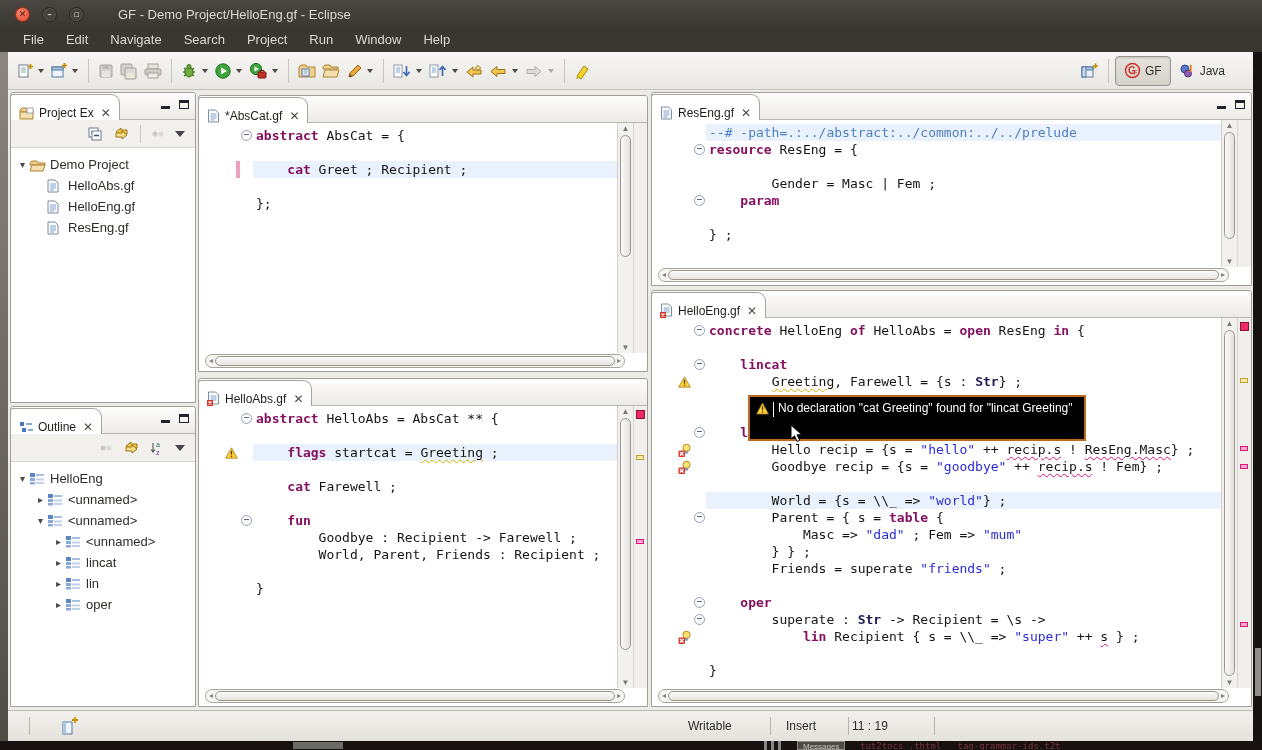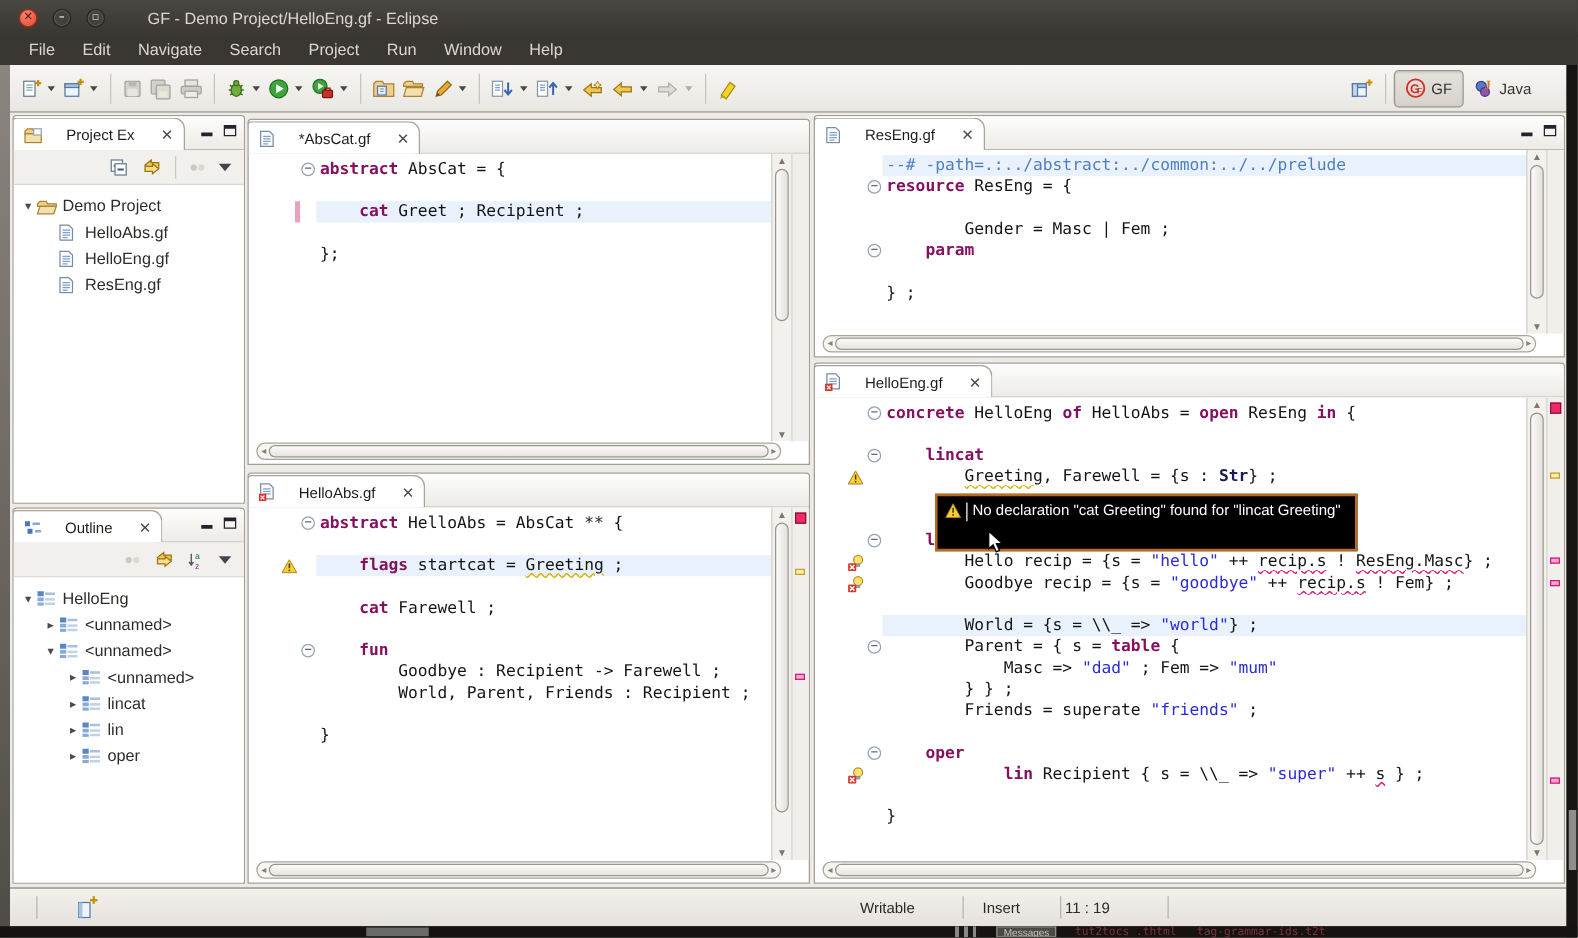--- a/index.html
+++ b/index.html
@@ -34,21 +34,21 @@
   .workbench{position:absolute;left:8px;top:90px;width:1245px;height:620px;background:#edebe7;}
   .edge{position:absolute;top:52px;height:698px;}
   .edge.left{left:0;width:8px;background:linear-gradient(#8a867f,#4f4b45);}
   .edge.right{left:1253px;width:9px;background:#171310;}
   .edge-scroll{position:absolute;left:1255px;top:648px;width:6px;height:48px;background:#8f8d89;}
   
   .panel{position:absolute;background:#fff;border:1px solid #a39f98;border-radius:3px 3px 0 0;
     box-sizing:border-box;display:flex;flex-direction:column;}
   .phead{height:26px;flex:none;background:linear-gradient(#fdfdfc,#edebe7);
     border-bottom:1px solid #bab6b0;border-radius:3px 3px 0 0;display:flex;align-items:flex-end;position:relative;}
-  .ptab{height:26px;box-sizing:border-box;display:flex;align-items:center;gap:19px;padding:0 8px;
+  .ptab{height:26px;box-sizing:border-box;display:flex;align-items:flex-end;gap:5px;padding:0 8px;
     background:#fff;border:1px solid #a8a49d;border-bottom:none;border-radius:3px 9px 0 0;
     font-size:12px;color:#1f1d1a;margin:-1px 0 -1px -1px;position:relative;z-index:2;}
   .tclose{font:bold 12px "DejaVu Sans",sans-serif;color:#4e4a44;margin-left:2px;}
   .minmax-box{position:absolute;right:6px;top:7px;display:flex;gap:9px;align-items:center;}
   .ic-min{width:9px;height:3px;background:#23222e;margin-top:6px;}
   .ic-max{width:10px;height:9px;border:1px solid #23222e;border-top:3px solid #23222e;box-sizing:border-box;}
   .vtoolbar{height:27px;flex:none;background:#f2f0ed;border-bottom:1px solid #d9d5cf;
     display:flex;align-items:center;justify-content:flex-end;gap:10px;padding-right:10px;}
   .vsep{width:1px;height:18px;background:#ccc8c2;}
   .vtri{width:0;height:0;border-left:5px solid transparent;border-right:5px solid transparent;border-top:6px solid #45434e;}
@@ -869,20 +869,27 @@
             <span class="ct"></span>
           </div>
           <div class="cl">
             <span class="g-ic"></span>
             <span class="g-fd">
               <i class="foldm"></i>
             </span>
             <span class="ct"><span>    </span><span class="kw">oper</span></span>
           </div>
           <div class="cl">
+            <span class="g-ic"></span>
+            <span class="g-fd">
+              <i class="foldm"></i>
+            </span>
+            <span class="ct"><span>        superate : </span><span class="b">Str</span><span> -&gt; Recipient = \s -&gt;</span></span>
+          </div>
+          <div class="cl">
             <span class="g-ic">
               <svg width="14" height="14" viewBox="0 0 14 14">
                 <circle cx="8.5" cy="4.8" r="3.6" fill="#ffe070" stroke="#b09020"></circle>
                 <rect x="7.1" y="8.2" width="2.8" height="2" fill="#9aa4b8" stroke="#7a8498" stroke-width="0.5"></rect>
                 <rect x="0.5" y="7.5" width="6.5" height="6.5" rx="1" fill="#d8362a"></rect>
                 <path d="M2 9l3.5 3.5M5.5 9L2 12.5" stroke="#fff" stroke-width="1.2"></path>
               </svg>
             </span>
             <span class="g-fd"></span>
             <span class="ct"><span>            </span><span class="kw">lin</span><span> Recipient { s = \\_ =&gt; </span><span class="str">"super"</span><span> ++ </span><span class="sqr">s</span><span> } ;</span></span>

